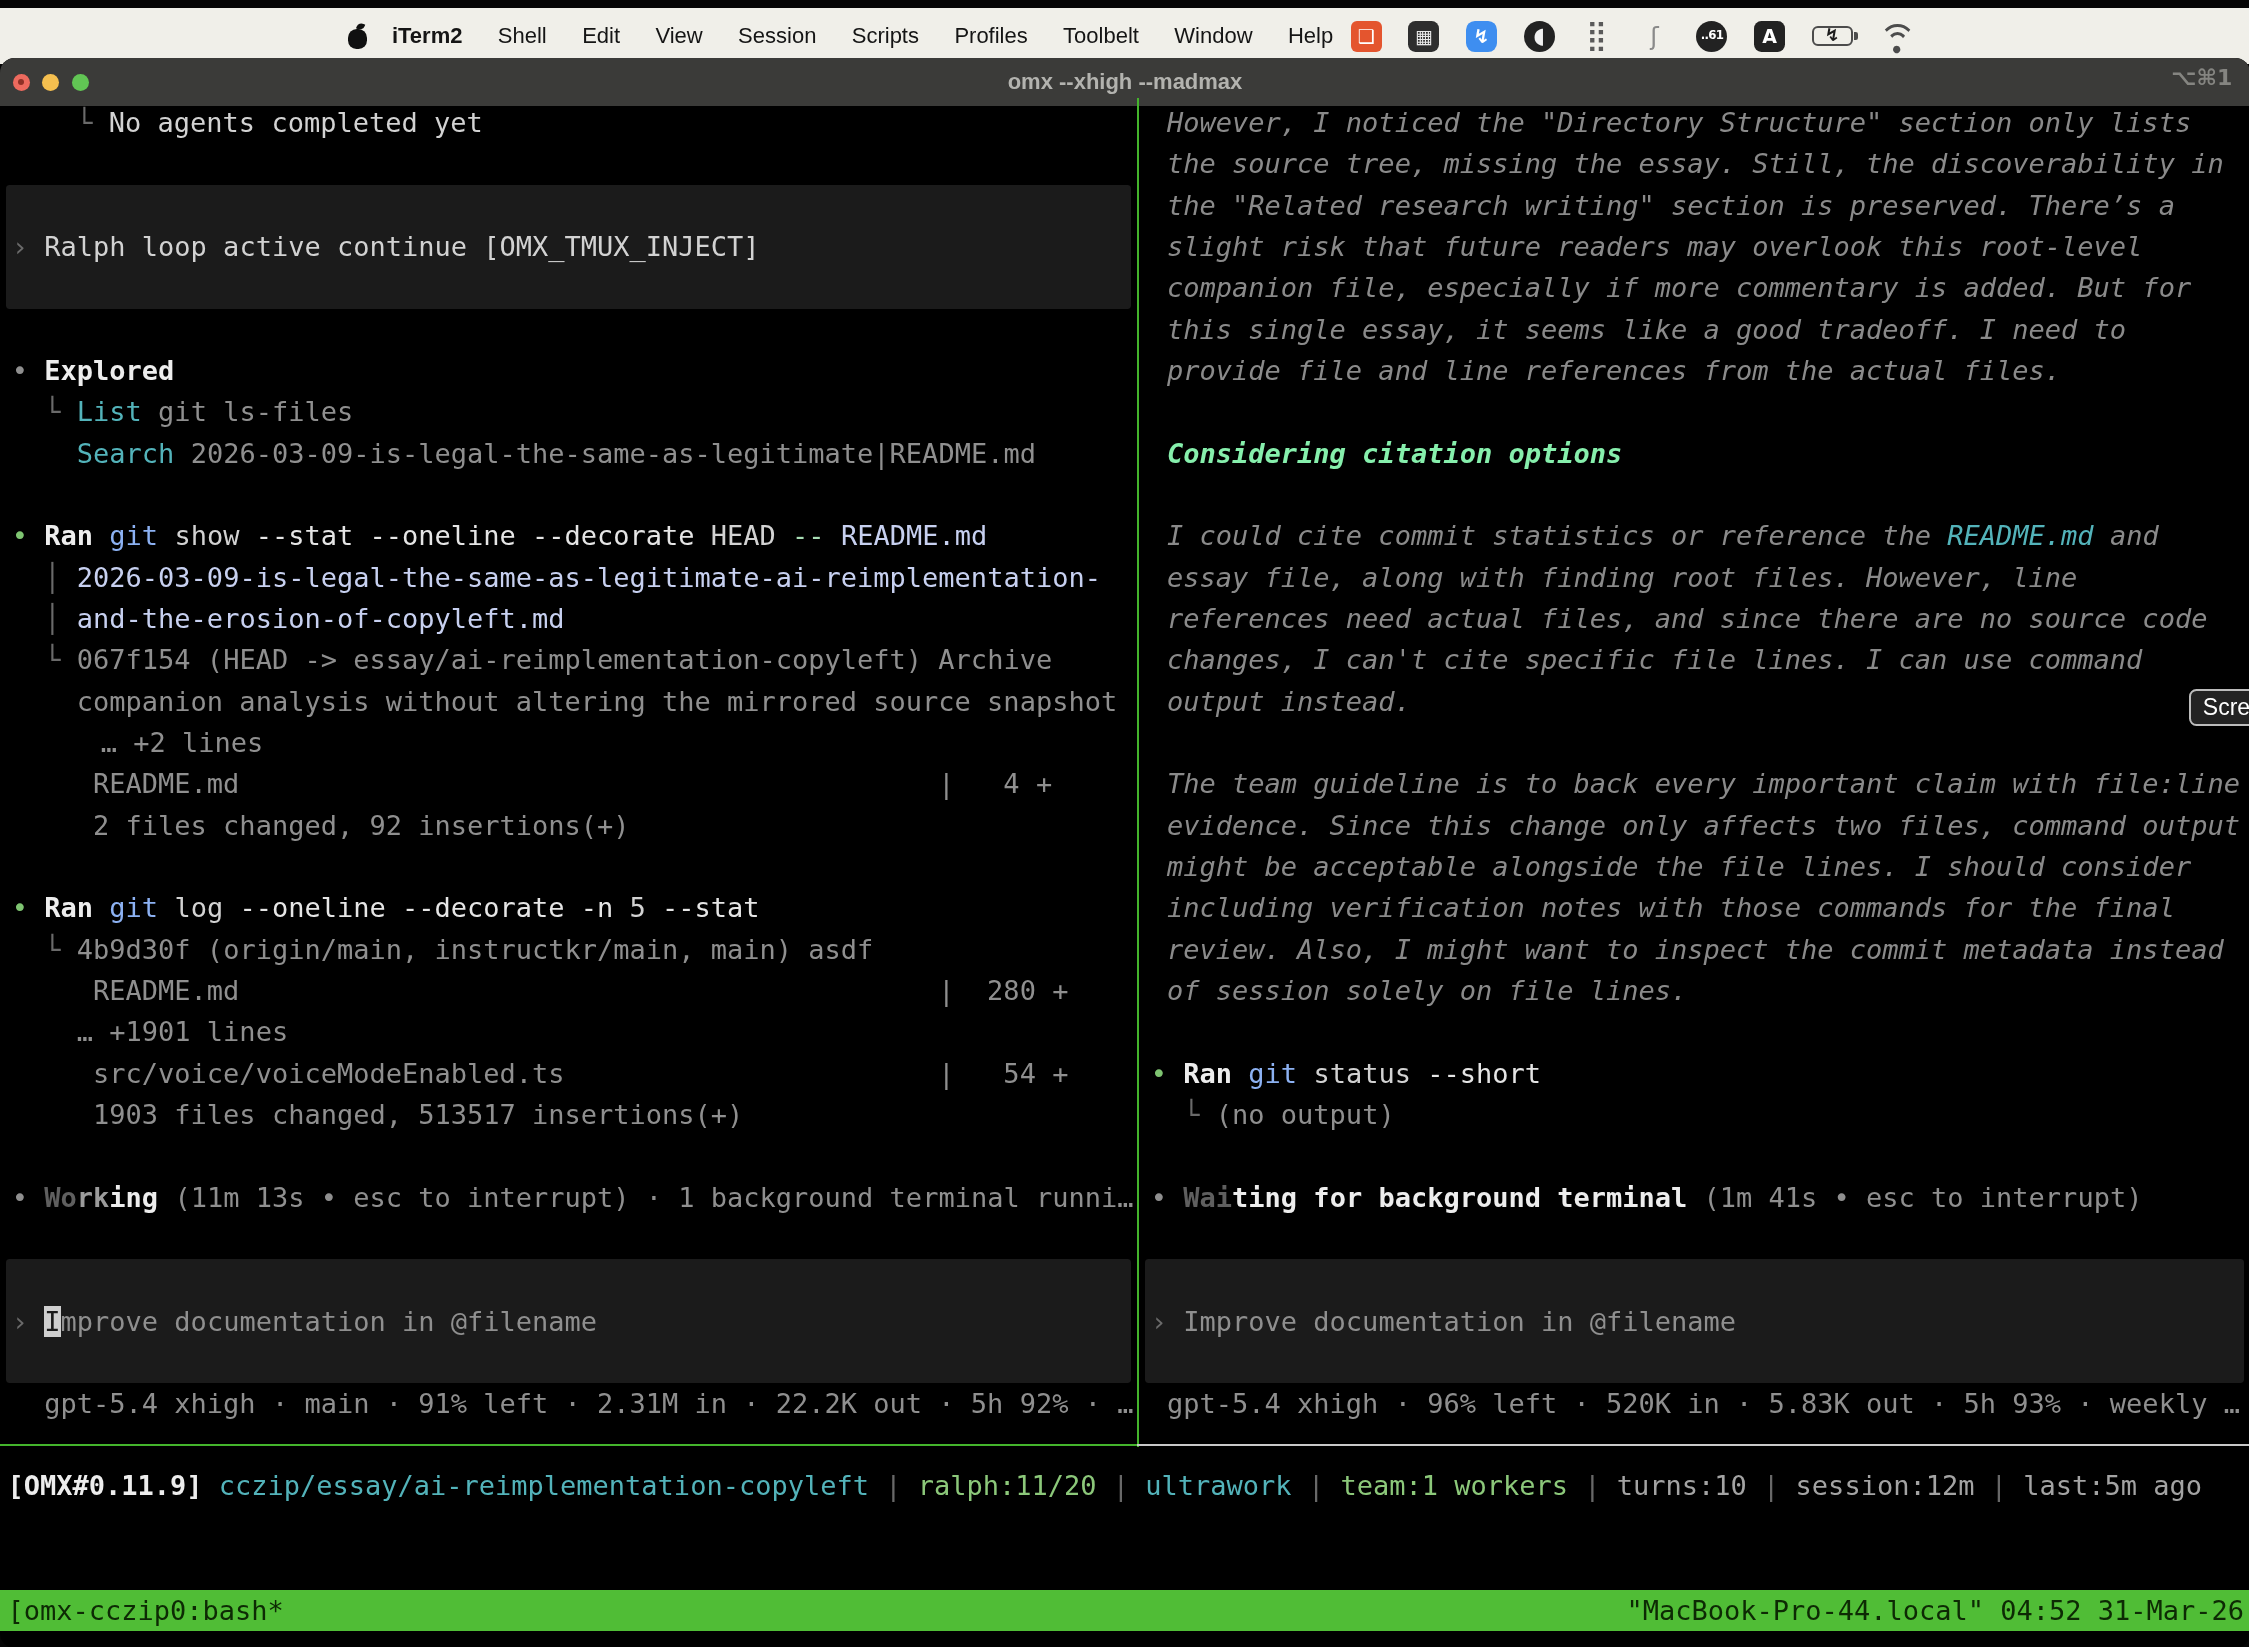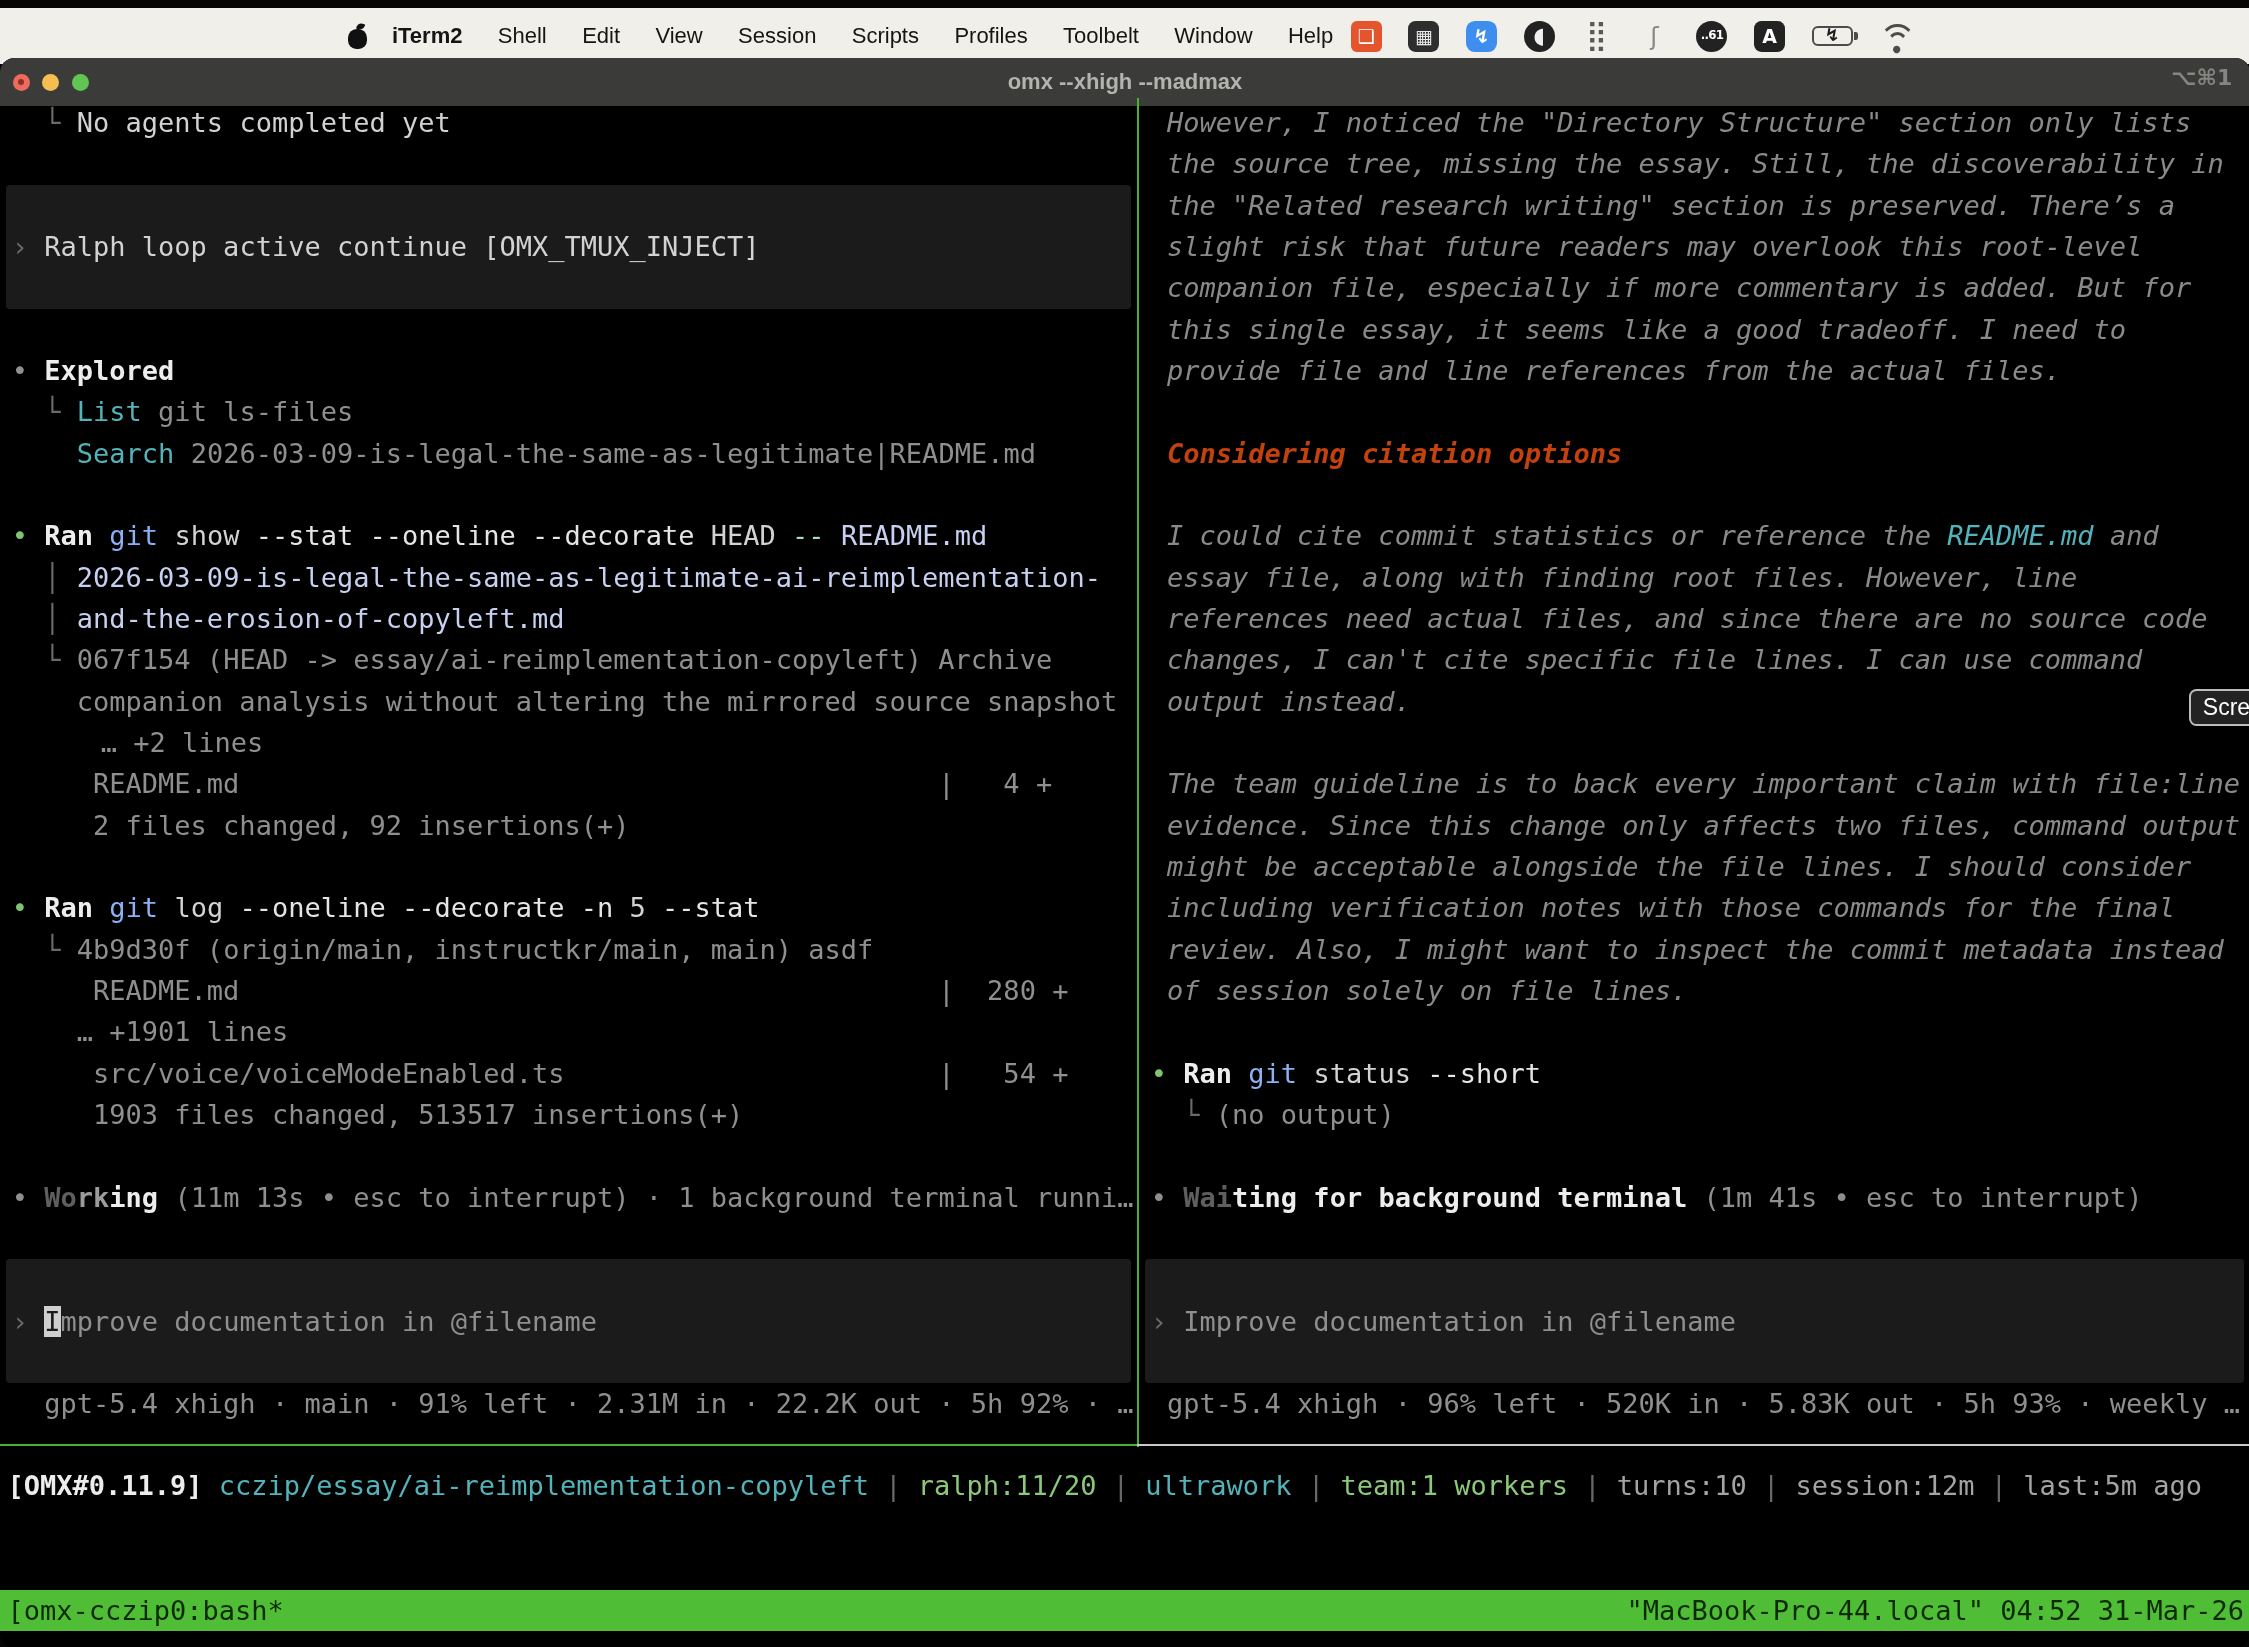--- a/index.html
+++ b/index.html
@@ -63,21 +63,21 @@
   .s-br{color:#d2d2d2;}
   .s-w{color:#ededed;font-weight:bold;}
   .s-cy{color:#53b3ba;}
   .s-cyit{color:#53b3ba;font-style:italic;}
   .s-bl{color:#8cb1f2;}
   .s-pk{color:#e5e5e5;}
   .s-mint{color:#a8ddb5;}
   .s-lav{color:#c7d0f0;}
   .s-gb{color:#7ec471;}
   .s-it{color:#8a8a8a;font-style:italic;}
-  .s-ith{color:#c2410c;font-style:italic;font-weight:bold;}
+  .s-ith{color:#86efac;font-style:italic;font-weight:bold;}
   .s-sh1{color:#5f5f5f;font-weight:bold;}
   .s-sh2{color:#9b9b9b;font-weight:bold;}
   .s-cursor{background:#cfcfcf;color:#1a1a1a;}
   .s-pipe{color:#686868;}
   .s-grn{color:#8cc87a;}
 
   
   .v-divider{position:absolute;left:1137px;top:40px;width:2.2px;height:1349px;background:#44b42c;}
   .h-border-left{position:absolute;left:0;top:1386px;width:1137px;height:2.2px;background:#44b42c;}
   .h-border-right{position:absolute;left:1137px;top:1386px;width:1113px;height:2.2px;background:#c8c8c8;}
@@ -159,21 +159,21 @@
       <span class="tl tl-close"></span>
       <span class="tl tl-min"></span>
       <span class="tl tl-zoom"></span>
     </div>
     <span class="win-shortcut">⌥⌘1</span>
   </div>
 
   <div class="pane pane-left" id="pane-left">
       <div class="tbox" style="top: 83px; height: 124px;"></div>
       <div class="tbox" style="top: 1157px; height: 124px;"></div>
-      <div class="tline" style="top: 0px;"><span class="s-gd">  └ </span><span class="s-br">No agents completed yet</span></div>
+      <div class="tline" style="top: 0px; margin-left: 32px;"><span class="s-gd">  └ </span><span class="s-br">No agents completed yet</span></div>
       <div class="tline" style="top: 124px;"><span class="s-gd">› </span><span class="s-br">Ralph loop active continue [OMX_TMUX_INJECT]</span></div>
       <div class="tline" style="top: 248px;"><span class="s-g">• </span><span class="s-w">Explored</span></div>
       <div class="tline" style="top: 289px;"><span class="s-gd">  └ </span><span class="s-cy">List</span><span class="s-g"> git ls-files</span></div>
       <div class="tline" style="top: 331px;"><span class="s-g">    </span><span class="s-cy">Search</span><span class="s-g"> 2026-03-09-is-legal-the-same-as-legitimate|README.md</span></div>
       <div class="tline" style="top: 413px;"><span class="s-gb">• </span><span class="s-w">Ran</span><span class="s-bl"> git</span><span class="s-br"> show</span><span class="s-pk"> --stat --oneline --decorate</span><span class="s-br"> HEAD</span><span class="s-mint"> --</span><span class="s-lav"> README.md</span></div>
       <div class="tline" style="top: 455px;"><span class="s-gd">  │ </span><span class="s-lav">2026-03-09-is-legal-the-same-as-legitimate-ai-reimplementation-</span></div>
       <div class="tline" style="top: 496px;"><span class="s-gd">  │ </span><span class="s-lav">and-the-erosion-of-copyleft.md</span></div>
       <div class="tline" style="top: 537px;"><span class="s-gd">  └ </span><span class="s-g">067f154 (HEAD -&gt; essay/ai-reimplementation-copyleft) Archive</span></div>
       <div class="tline" style="top: 579px;"><span class="s-g">    companion analysis without altering the mirrored source snapshot</span></div>
       <div class="tline" style="top: 620px; margin-left: 24px;"><span class="s-g">    … +2 lines</span></div>

